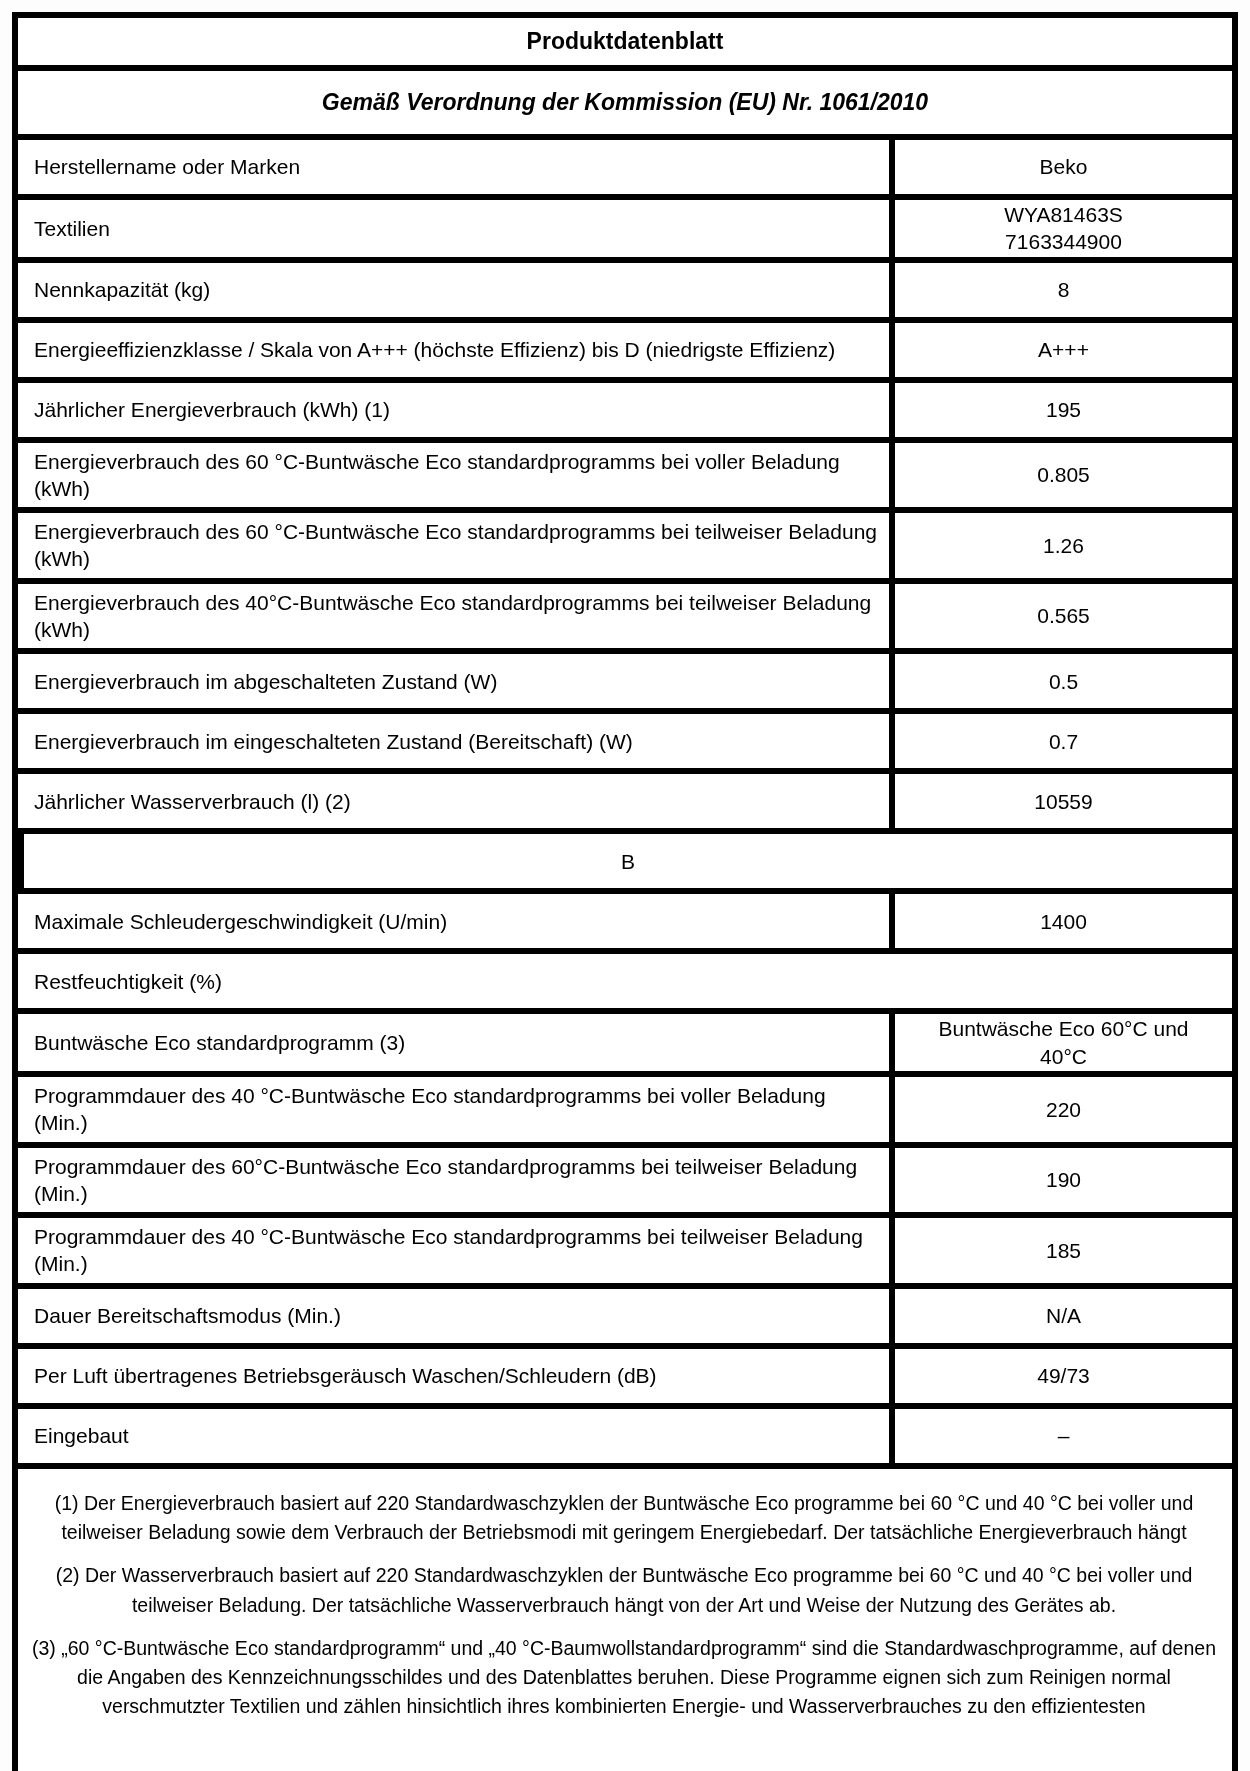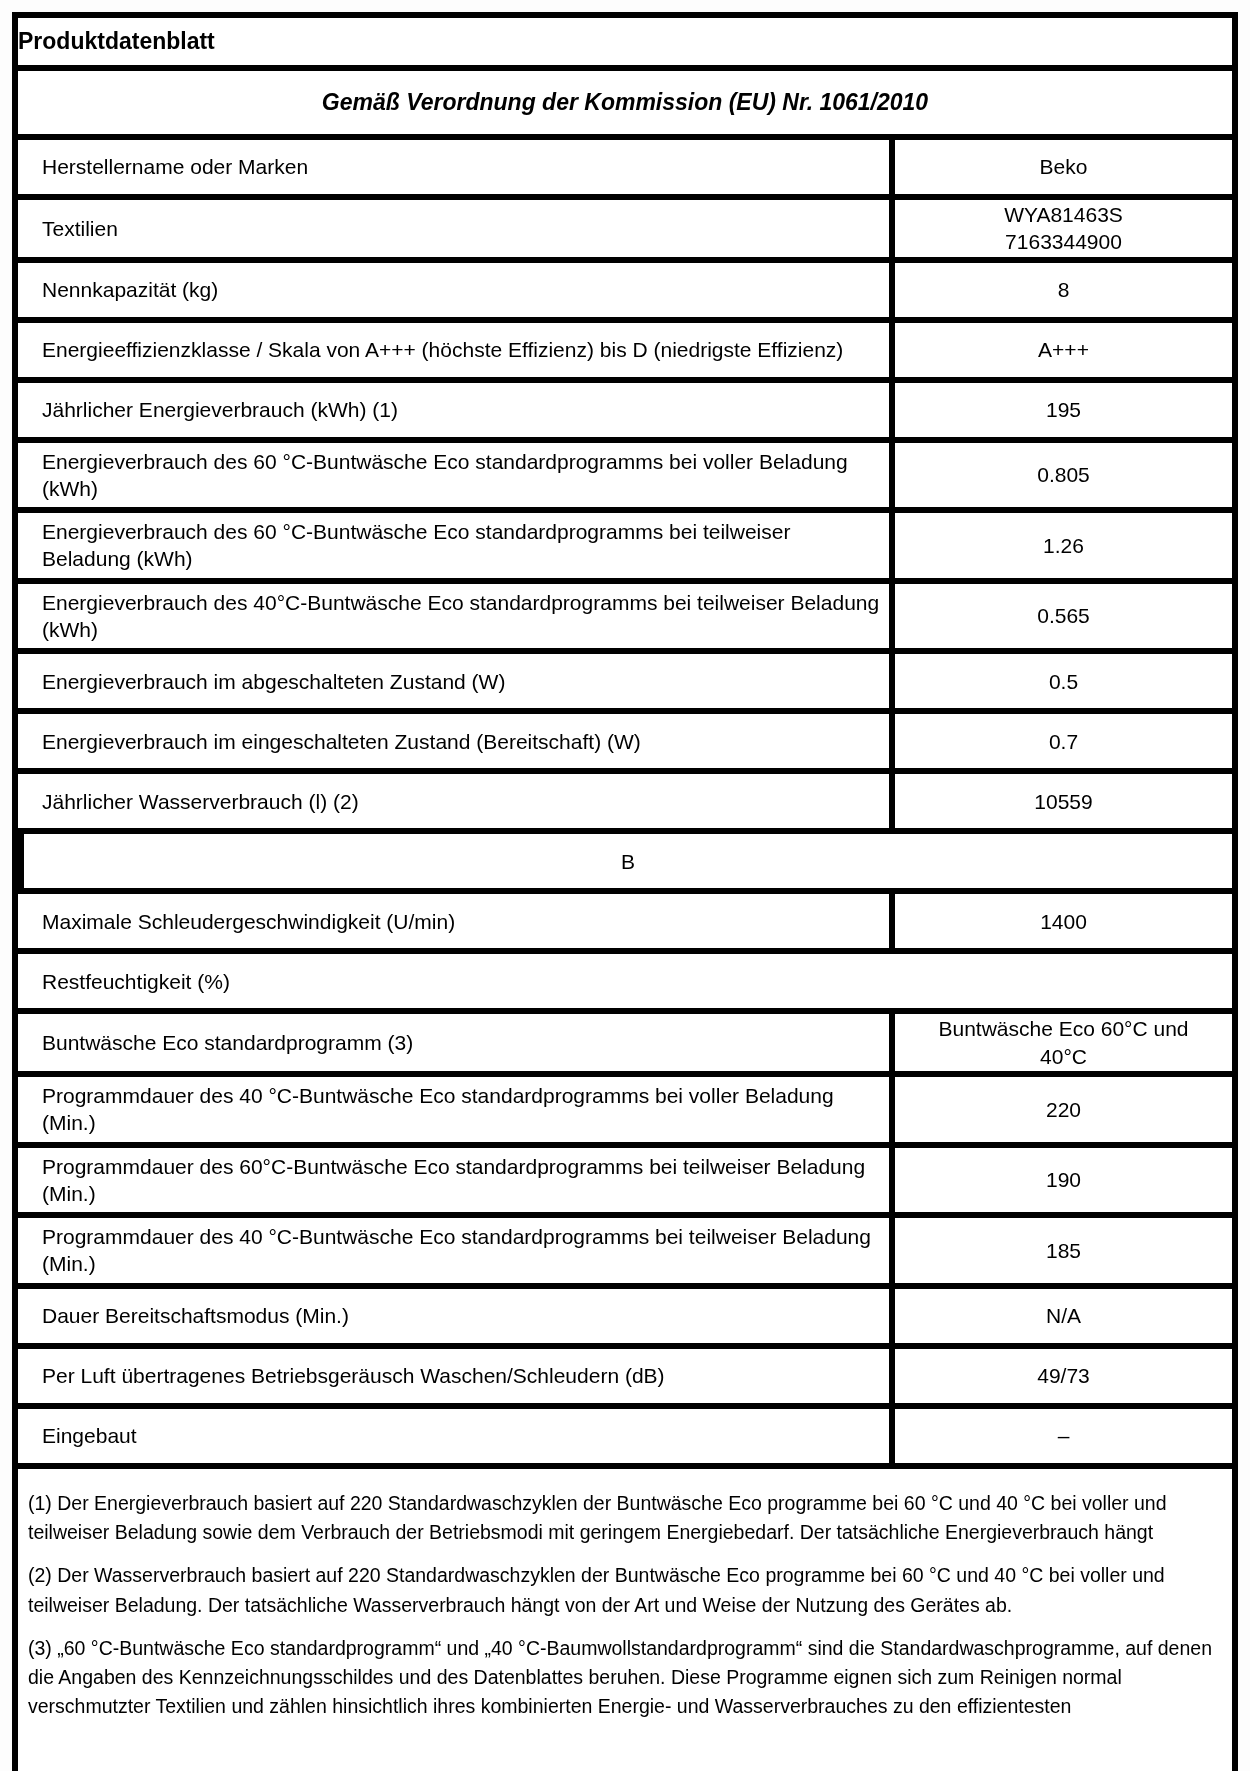--- a/index.html
+++ b/index.html
@@ -17,20 +17,21 @@
     background: #fdfdfd;
   }
   .sheet {
     border: 6px solid #000;
     background: #fff;
     width: 100%;
     box-sizing: border-box;
   }
   .title-row {
     border-bottom: 6px solid #000;
+    text-align: center;
     font-weight: bold;
     font-size: 23px;
     padding: 10px 0;
     box-sizing: border-box;
   }
   .subtitle-row {
     border-bottom: 6px solid #000;
     text-align: center;
     font-weight: bold;
     font-style: italic;
@@ -44,21 +45,21 @@
     min-height: 54px;
   }
   .cell {
     box-sizing: border-box;
   }
   .cell.label {
     flex: 0 0 871px;
     width: 871px;
     display: flex;
     align-items: center;
-    padding: 5px 6px 5px 24px;
+    padding: 5px 6px 5px 16px;
     font-size: 21px;
     line-height: 1.3;
   }
   .cell.value {
     flex: 1 1 auto;
     border-left: 6px solid #000;
     display: flex;
     align-items: center;
     justify-content: center;
     text-align: center;
@@ -67,20 +68,21 @@
     padding: 1px 8px;
     white-space: pre-line;
   }
   .footnotes {
     padding: 6px 12px 60px 10px;
     font-size: 19.5px;
     line-height: 1.5;
   }
   .footnotes p {
     margin: 14px 0;
+    text-align: center;
   }
 </style>
 </head>
 <body>
 
 <div class="page">
   <div class="sheet">
     <div class="title-row">Produktdatenblatt</div>
     <div class="subtitle-row">Gemäß Verordnung der Kommission (EU) Nr. 1061/2010</div>
     <div id="rows">

